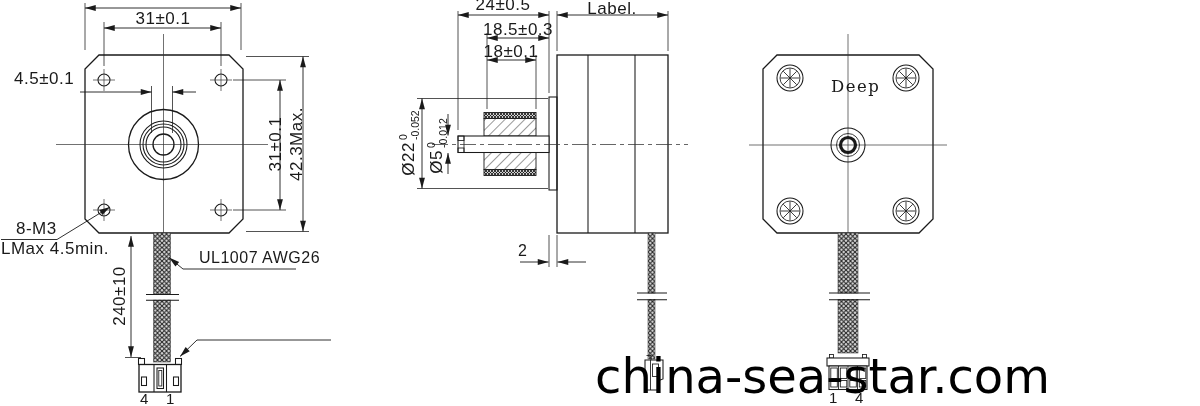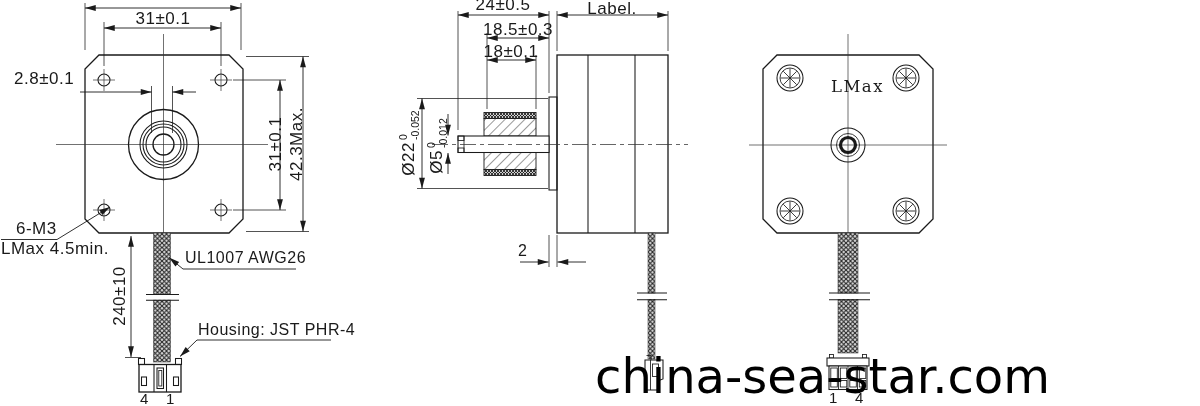--- a/index.html
+++ b/index.html
@@ -208,28 +208,27 @@
       <rect class="obj3" x="849.8" y="368" width="6.5" height="10.5"></rect>
       <rect class="obj3" x="859.3" y="368" width="6.5" height="10.5"></rect>
       <rect class="obj3" x="830.8" y="380.5" width="6.5" height="6.5"></rect>
       <rect class="obj3" x="840.3" y="380.5" width="6.5" height="6.5"></rect>
       <rect class="obj3" x="849.8" y="380.5" width="6.5" height="6.5"></rect>
       <rect class="obj3" x="859.3" y="380.5" width="6.5" height="6.5"></rect>
     </g>
   </svg>
 
   <div class="t c" style="left:163px;top:10px">31±0.1</div>
-  <div class="t" style="left:14px;top:70px">2.8±0.1</div>
+  <div class="t" style="left:14px;top:70px">4.5±0.1</div>
   <div class="t rot" style="left:276px;top:144px">31±0.1</div>
   <div class="t rot" style="left:297px;top:144px">42.3Max.</div>
-  <div class="t" style="left:16px;top:220px">6-M3</div>
+  <div class="t" style="left:16px;top:220px">8-M3</div>
   <div class="t" style="left:1px;top:240px">LMax 4.5min.</div>
-  <div class="t s16" style="left:185px;top:250px">UL1007 AWG26</div>
+  <div class="t s16" style="left:199px;top:250px">UL1007 AWG26</div>
   <div class="t rot" style="left:120px;top:296px">240±10</div>
-  <div class="t s16" style="left:198px;top:322px">Housing: JST PHR-4</div>
   <div class="t s15" style="left:140px;top:391px">4</div>
   <div class="t s15" style="left:166px;top:391px">1</div>
 
   <div class="t c" style="left:503px;top:-4px">24±0.5</div>
   <div class="t c" style="left:612px;top:0px">Label.</div>
   <div class="t c" style="left:518px;top:21px">18.5±0.3</div>
   <div class="t c" style="left:511px;top:43px">18±0.1</div>
   <div class="t rot dia" style="left:409px;top:143px">
     <span>Ø22</span>
     <span class="tol">
@@ -239,19 +238,19 @@
   </div>
   <div class="t rot dia" style="left:437px;top:146px">
     <span>Ø5</span>
     <span class="tol">
       <span>0</span>
       <span>-0.012</span>
     </span>
   </div>
   <div class="t s16" style="left:518px;top:243px">2</div>
 
-  <div class="t serifl" style="left:831px;top:78px">LMax</div>
+  <div class="t serifl" style="left:831px;top:78px">Deep</div>
   <div class="t s15" style="left:829px;top:390px">1</div>
   <div class="t s15" style="left:855px;top:390px">4</div>
 
   <div class="watermark" style="left:595px;top:352px">china-sea-star.com</div>
 
 </div>
 
 </body></html>

